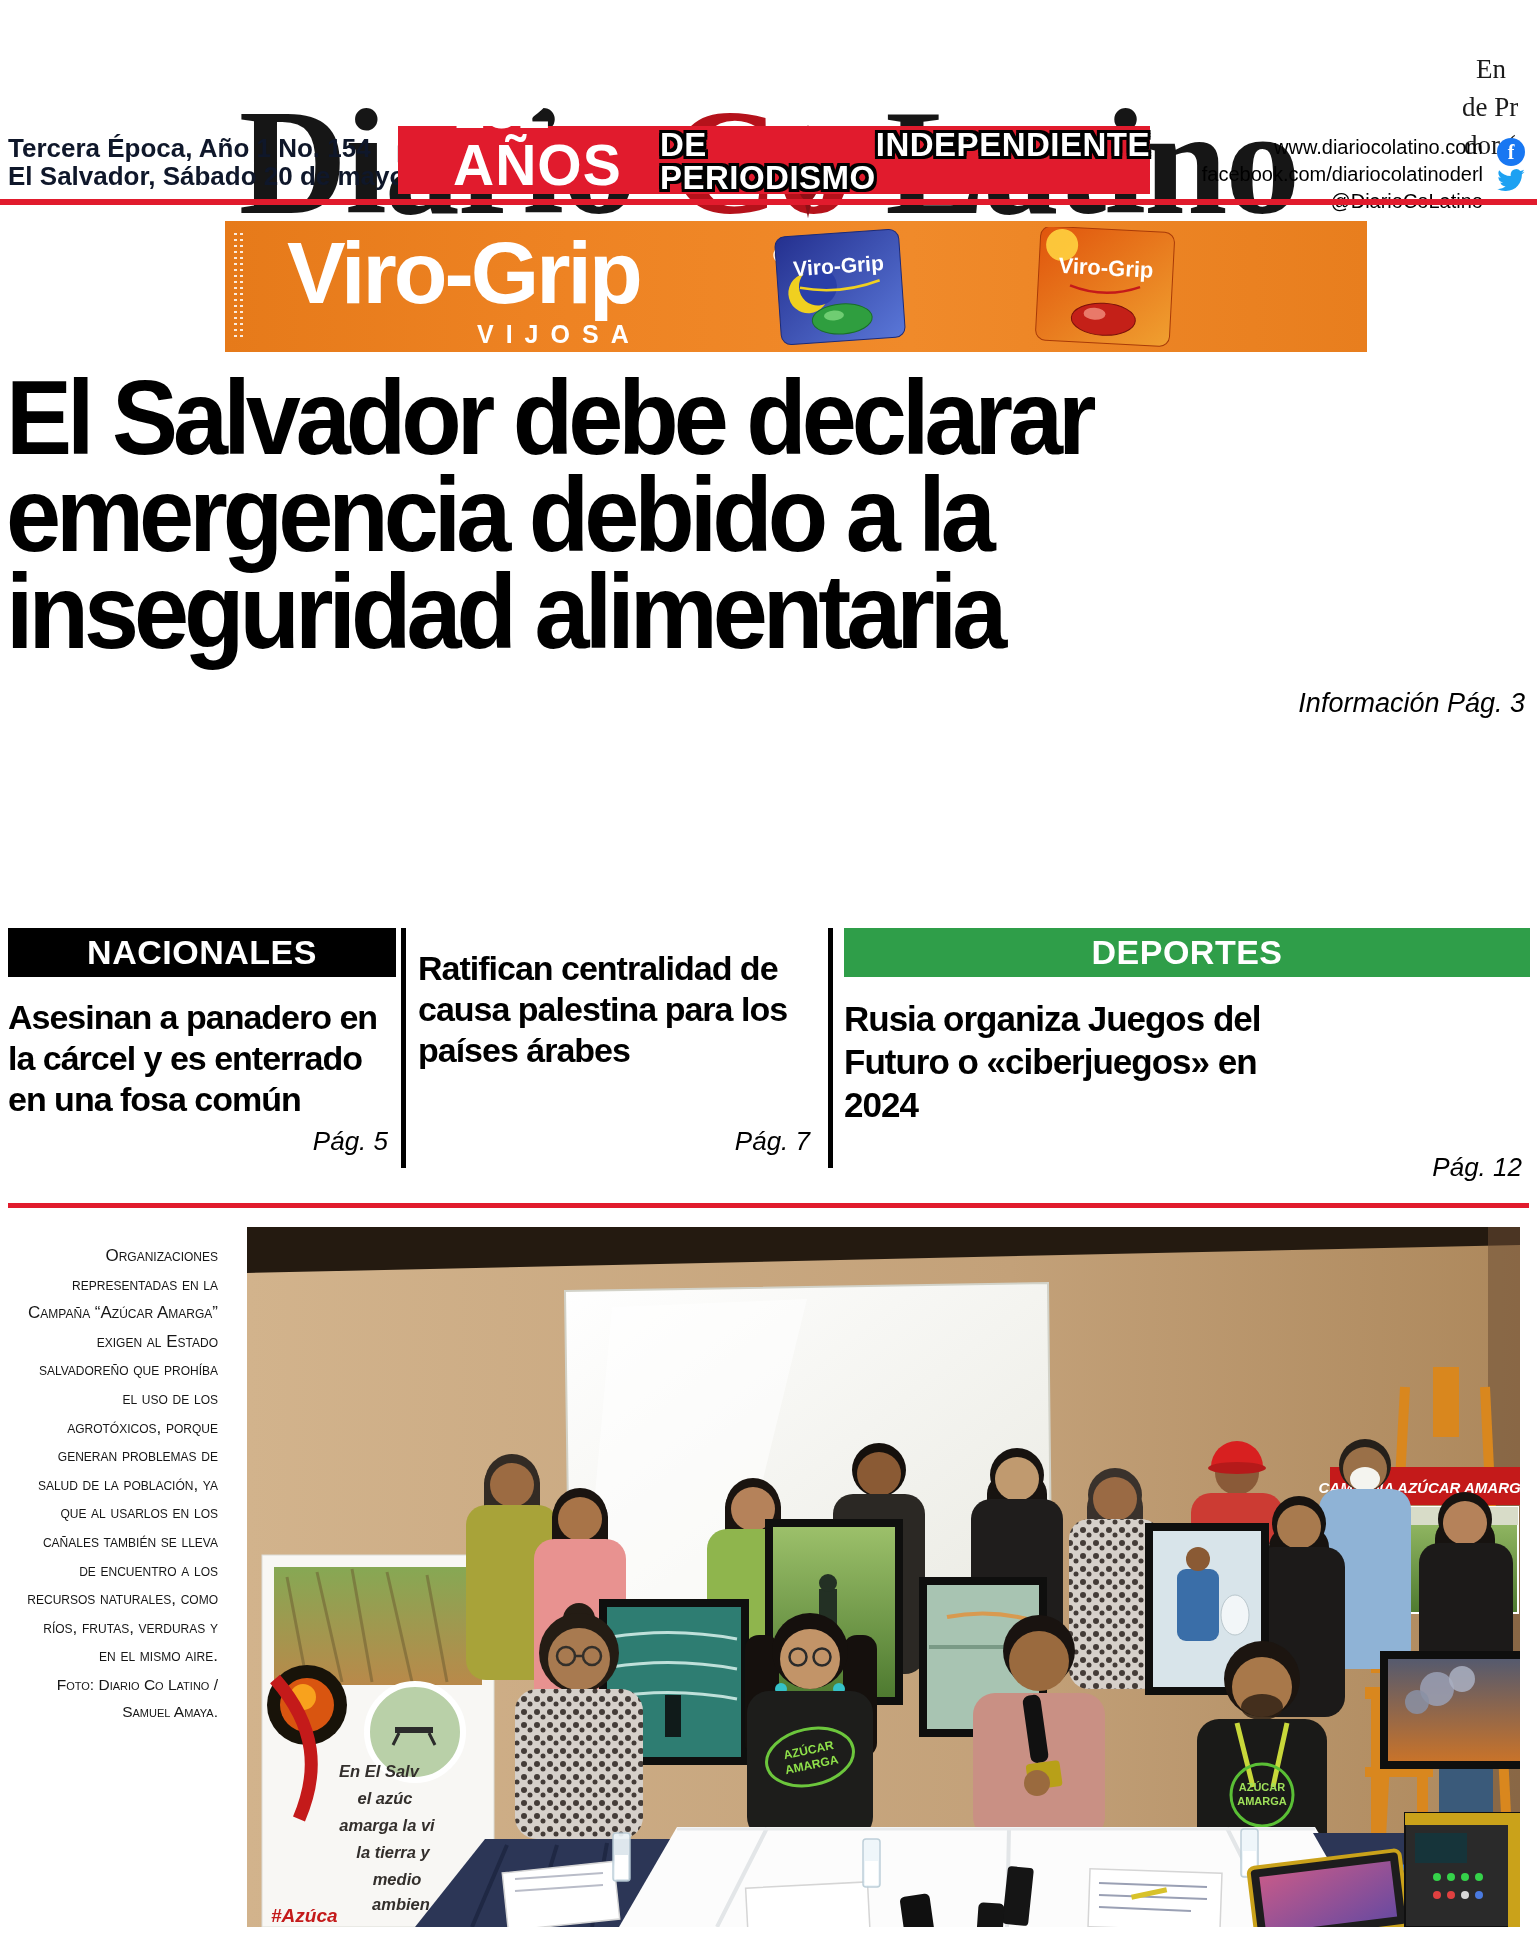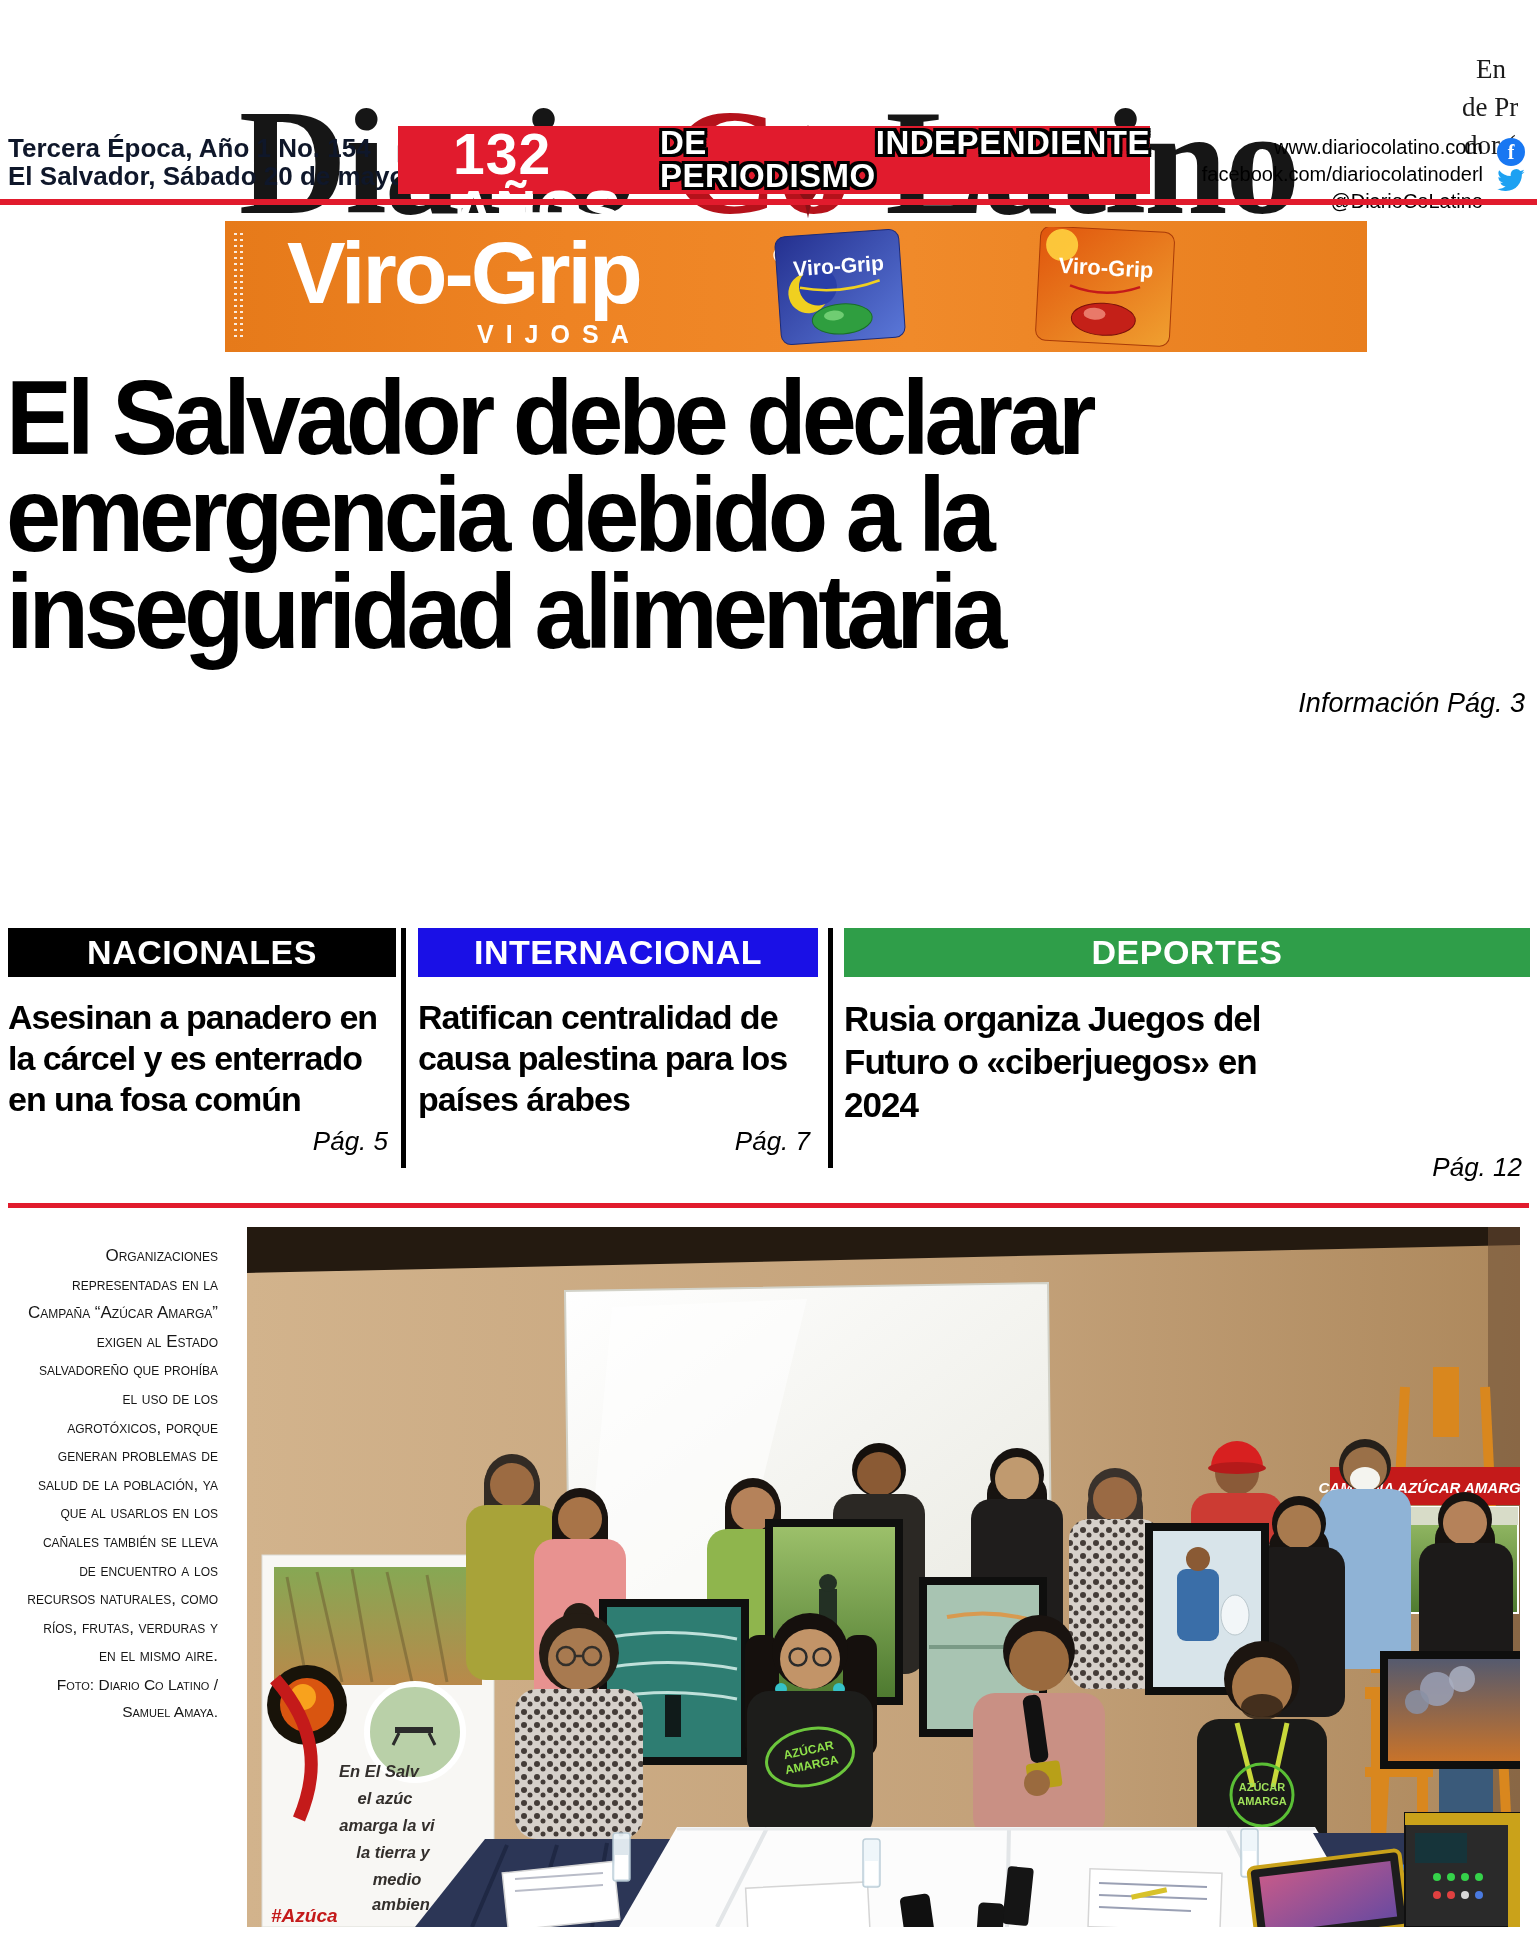--- a/index.html
+++ b/index.html
@@ -12,21 +12,21 @@
     color:#161616;white-space:nowrap;}
   .red-co{color:#b5121b;position:relative;display:inline-block;}
   .phoenix{position:absolute;right:-4px;bottom:16px;width:92px;height:100px;}
   .corner-note{position:absolute;left:1462px;top:50px;width:220px;
     font-family:"Liberation Serif",serif;font-size:27px;line-height:38px;color:#1a1a1a;}
   .corner-note div:nth-child(1){margin-left:14px;}
   .corner-note div:nth-child(3){margin-left:2px;}
   .edition{position:absolute;left:8px;top:134px;font-size:26px;font-weight:700;
     line-height:28px;color:#0f172a;}
   .years-banner{position:absolute;left:398px;top:126px;width:752px;height:68px;background:#e11b2d;
-    display:flex;align-items:flex-start;}
+    display:flex;align-items:flex-end;}
   .years-num{color:#fff;font-weight:700;font-size:57px;letter-spacing:1px;margin-left:55px;line-height:1;}
   .years-sub{margin-left:34px;display:flex;flex-direction:row;color:#fff;font-weight:700;
     font-size:33px;line-height:33px;letter-spacing:.5px;
     text-shadow:-3px -3px 0 #000,3px -3px 0 #000,-3px 3px 0 #000,3px 3px 0 #000,
       0 3px 0 #000,3px 0 0 #000,0 -3px 0 #000,-3px 0 0 #000;}
   .social{position:absolute;right:54px;top:134px;text-align:right;font-size:20px;line-height:27px;color:#000;}
   .social-icons{position:absolute;left:1496px;top:138px;display:flex;flex-direction:column;align-items:center;gap:2px;}
   .fb-icon{width:28px;height:28px;border-radius:50%;background:#1877f2;color:#fff;
     font-weight:700;font-size:20px;display:flex;align-items:center;justify-content:center;
     font-family:"Liberation Serif",serif;}
@@ -164,21 +164,20 @@
   <div class="headline-ref">Información Pág. 3</div>
 
   <div class="teasers">
     <div class="t-col t-c1">
       <div class="t-head t-red">NACIONALES</div>
       <div class="t-headline">Asesinan a panadero en la cárcel y es enterrado en una fosa común</div>
       <div class="t-ref">Pág. 5</div>
     </div>
     <div class="t-div t-d1"></div>
     <div class="t-col t-c2">
-      <div class="t-head t-blue">INTERNACIONAL</div>
       <div class="t-headline">Ratifican centralidad de causa palestina para los países árabes</div>
       <div class="t-ref">Pág. 7</div>
     </div>
     <div class="t-div t-d2"></div>
     <div class="t-col t-c3">
       <div class="t-head t-green">DEPORTES</div>
       <div class="t-headline">Rusia organiza Juegos del Futuro o «ciberjuegos» en 2024</div>
       <div class="t-ref">Pág. 12</div>
     </div>
   </div>

